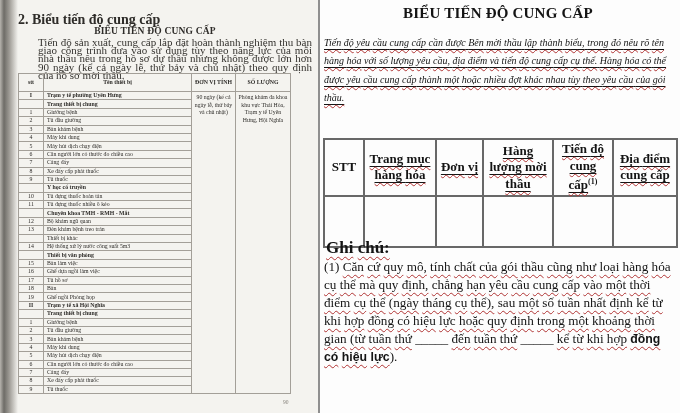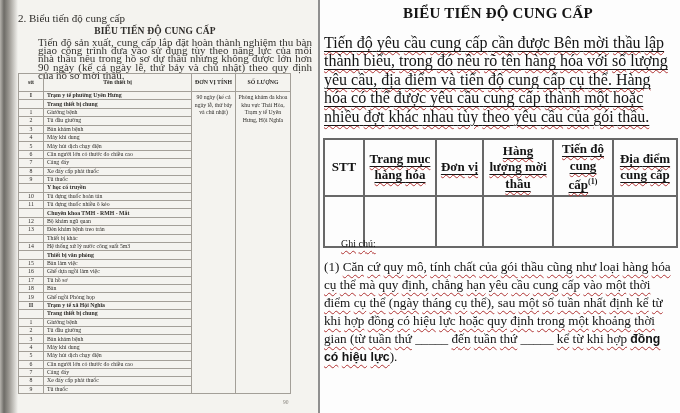--- a/index.html
+++ b/index.html
@@ -10,21 +10,21 @@
   }
   
   .left-page{
     position:absolute;left:0;top:0;width:318px;height:413px;
     background:#f4f3ef;color:#2e2c29;
   }
   .left-page::before{ 
     content:"";position:absolute;left:0;top:0;bottom:0;width:18px;
     background:linear-gradient(90deg,#b7b4ae 0px,#6e6c67 4px,#9b9892 9px,rgba(244,243,239,0) 18px);
   }
-  .lp-heading{position:absolute;left:18px;top:12px;font-size:11px;font-weight:normal;}
+  .lp-heading{position:absolute;left:18px;top:12px;font-size:14px;font-weight:bold;}
   .lp-title{position:absolute;left:18px;top:26px;width:274px;text-align:center;font-size:9.5px;font-weight:bold;letter-spacing:.2px;}
   .lp-intro{position:absolute;left:18px;top:38px;width:274px;font-size:11px;line-height:8.2px;text-align:justify;color:#35332f;margin-left:20px;}
   .lp-table{
     position:absolute;left:18px;top:73px;width:272px;
     border-collapse:collapse;table-layout:fixed;
     font-size:5.8px;color:#2e2c29;
   }
   .lp-table th,.lp-table td{border:1px solid #a39f98;padding:0 2px;overflow:hidden;}
   .lp-table th{font-weight:bold;text-align:center;height:15px;line-height:6.5px;padding:1px;}
   .lp-table td{height:7.4px;line-height:7px;}
@@ -36,30 +36,30 @@
   
   .pane-divider{position:absolute;left:318px;top:0;width:2px;height:413px;background:#8f8f8f;}
   
   .right-page{
     position:absolute;left:320px;top:0;width:360px;height:413px;
     background:#fdfdfd;color:#141414;
   }
   .rp-title{position:absolute;top:5px;left:0;width:356px;text-align:center;font-size:15px;font-weight:bold;letter-spacing:.2px;}
   .rp-intro{
     position:absolute;top:34px;left:4px;width:349px;
-    font-size:16px;line-height:18.4px;
+    font-size:10px;font-style:italic;line-height:18.4px;
     text-decoration:underline;text-decoration-thickness:1px;text-underline-offset:2.5px;
   }
   .rp-table{position:absolute;top:138px;left:3px;border-collapse:collapse;table-layout:fixed;}
   .rp-table th,.rp-table td{border:2px solid #686868;padding:1px 2px;}
   .rp-table th{height:40px;font-size:13px;font-weight:bold;text-align:center;vertical-align:middle;line-height:16.5px;}
   .rp-table td{height:47px;}
   .rp-table sup{font-size:8px;}
   .u{text-decoration:underline;text-decoration-thickness:1px;text-underline-offset:2.5px;}
-  .rp-ghichu{position:absolute;top:238px;left:21px;font-size:10px;font-weight:normal;}
+  .rp-ghichu{position:absolute;top:238px;left:6px;font-size:17px;font-weight:bold;}
   .rp-note{position:absolute;top:258px;left:4px;width:351px;font-size:13.2px;line-height:18px;}
   .alt-font{font-family:"Liberation Sans","DejaVu Sans",sans-serif;font-weight:bold;font-size:12.3px;}
   
   .sq{text-decoration:underline wavy #b03434;text-decoration-thickness:1px;text-underline-offset:2.5px;}
 </style>
 </head>
 <body>
 
 <div class="left-page">
   <div class="lp-heading">2. Biểu tiến độ cung cấp</div>

